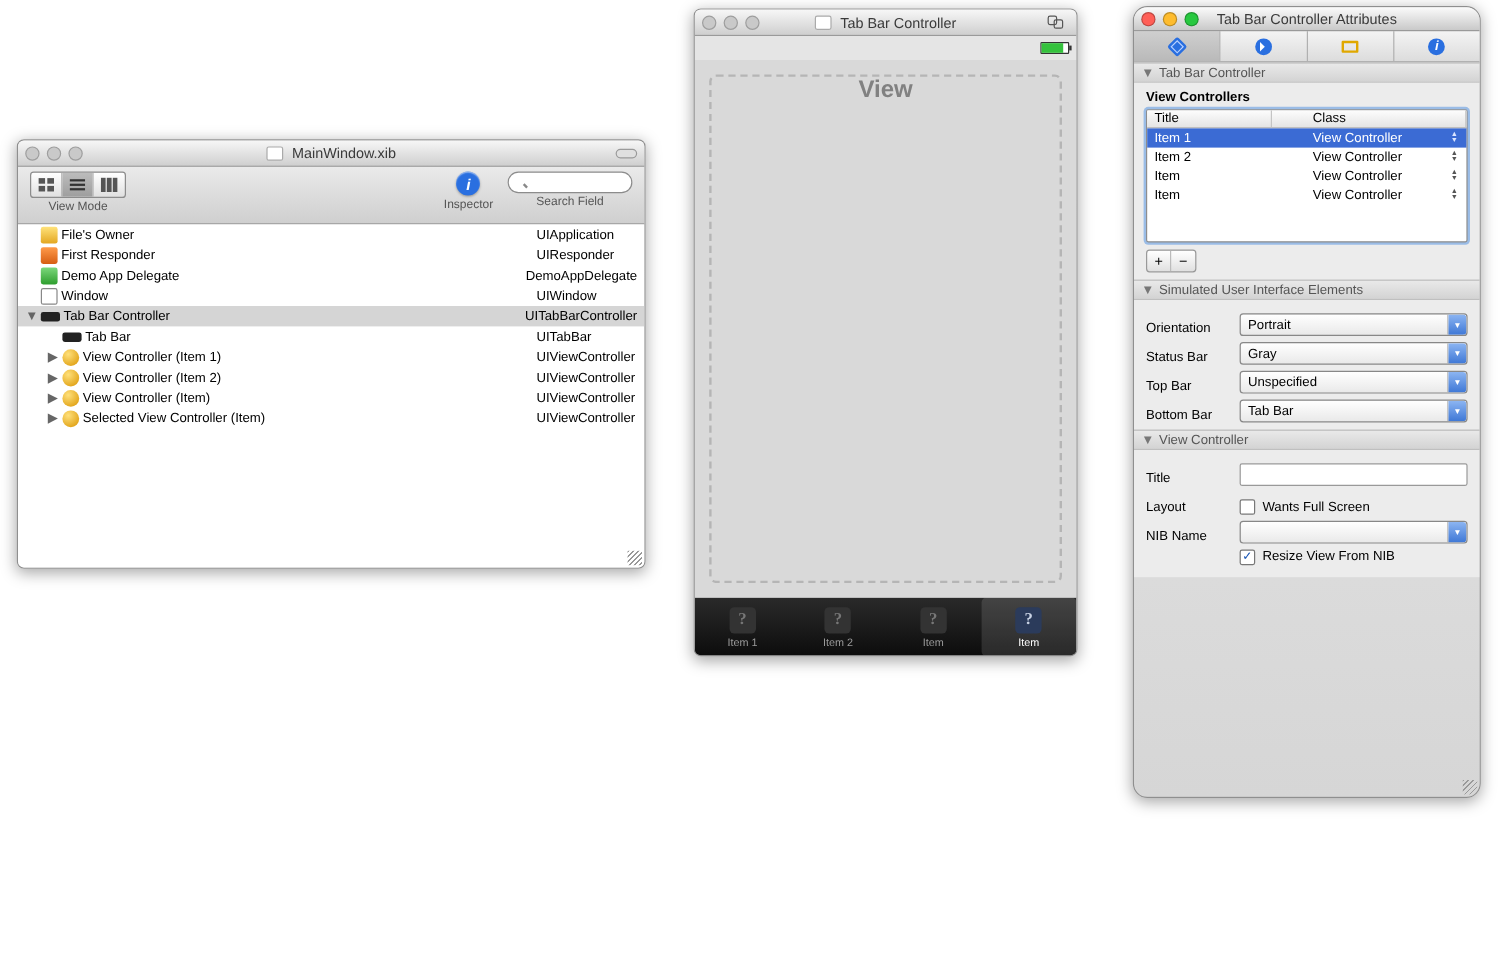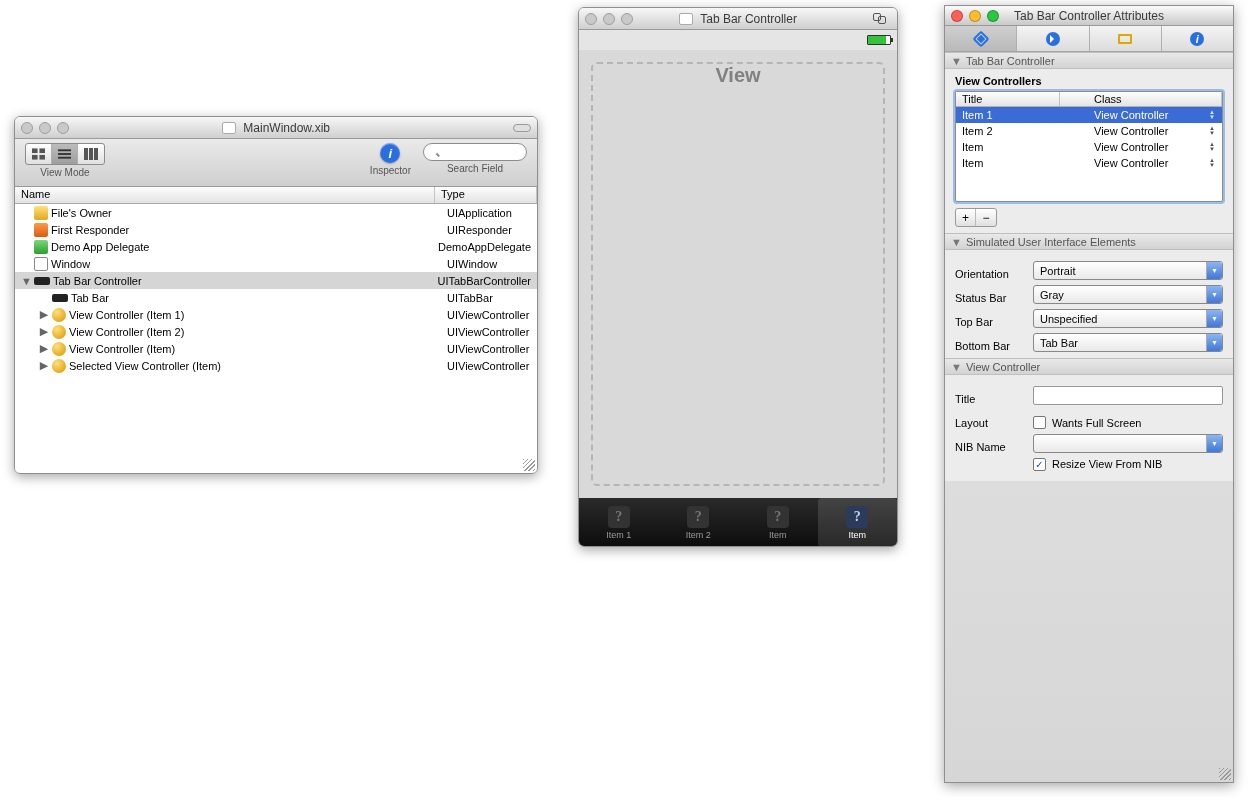--- a/index.html
+++ b/index.html
@@ -122,21 +122,21 @@
   .dashed-box span{font-size:20px;font-weight:bold;color:#818181;}
 
   .tabbar{height:49px;background:linear-gradient(#2a2a2a,#0c0c0c);display:flex;}
   .tab-item{flex:1;display:flex;flex-direction:column;align-items:center;justify-content:center;gap:2px;color:#9a9a9a;font-size:9px;}
   .tab-item .ticon{width:22px;height:22px;border-radius:4px;background:#333;
     display:flex;align-items:center;justify-content:center;color:#777;font-size:14px;font-weight:bold;font-family:Georgia,serif;}
   .tab-item.selected{background:rgba(255,255,255,.12);border-radius:4px;color:#fff;}
   .tab-item.selected .ticon{background:#2b3b5b;color:#c9d3e4;}
 
   
-  #insp-window { left:944px; top:5px; width:290px; height:778px; border-radius:0;}
+  #insp-window { left:944px; top:5px; width:290px; height:660px; border-radius:12px;}
   #insp-window .titlebar{height:20px;}
   .insp-tabs{height:26px;background:linear-gradient(#f4f4f4,#dcdcdc);display:flex;border-bottom:1px solid #a5a5a5;}
   .insp-tabs button{flex:1;border:none;border-right:1px solid #b0b0b0;background:transparent;cursor:pointer;
     display:flex;align-items:center;justify-content:center;}
   .insp-tabs button:last-child{border-right:none;}
   .insp-tabs button.sel{background:linear-gradient(#cfcfcf,#b9b9b9);}
   .g-attributes{background:#2a6fe0;border-radius:2px;position:relative;transform:rotate(45deg);width:12px;height:12px;}
   .g-attributes::after{content:"";position:absolute;inset:2px;border:1px solid #b7d0ff;}
   .g-conn{width:14px;height:14px;border-radius:50%;background:#2a6fe0;position:relative;}
   .g-conn::after{content:"";position:absolute;left:4px;top:3px;border:4px solid transparent;border-left-color:#fff;}
@@ -235,24 +235,20 @@
     </div>
 
     <div class="tool-group">
       <div class="search-wrap">
         <input class="search-field" placeholder="" style="">
       </div>
       <div class="tool-label">Search Field</div>
     </div>
   </div>
 
-  <div class="columns-header">
-    <div class="col-name">Name</div>
-    <div class="col-type">Type</div>
-  </div>
 
   <div class="outline" id="outline">
       <div class="outline-row">
         <div class="cell-name" style="padding-left: 0px;">
           <span class="disclosure blank">▶</span>
           <span class="rowicon ic-cube-y"></span>
           <span>File's Owner</span>
         </div>
         <div class="cell-type">UIApplication</div>
       </div>

